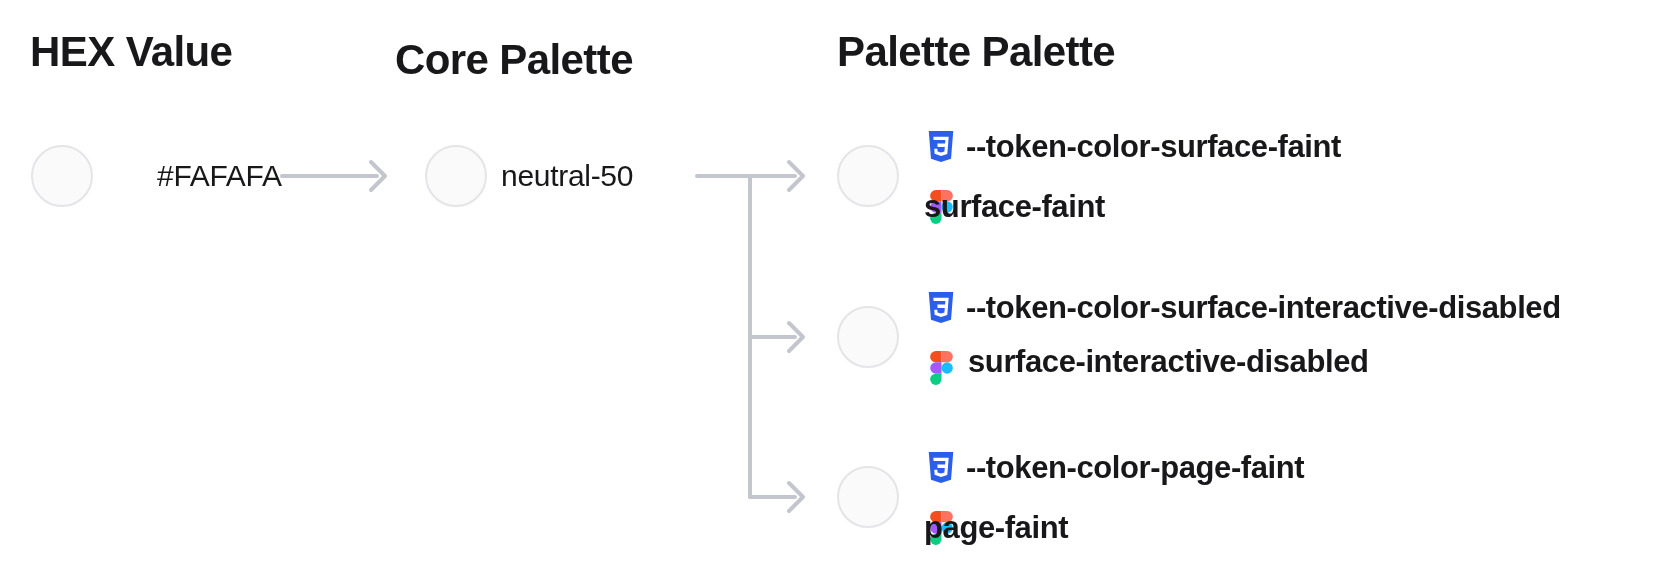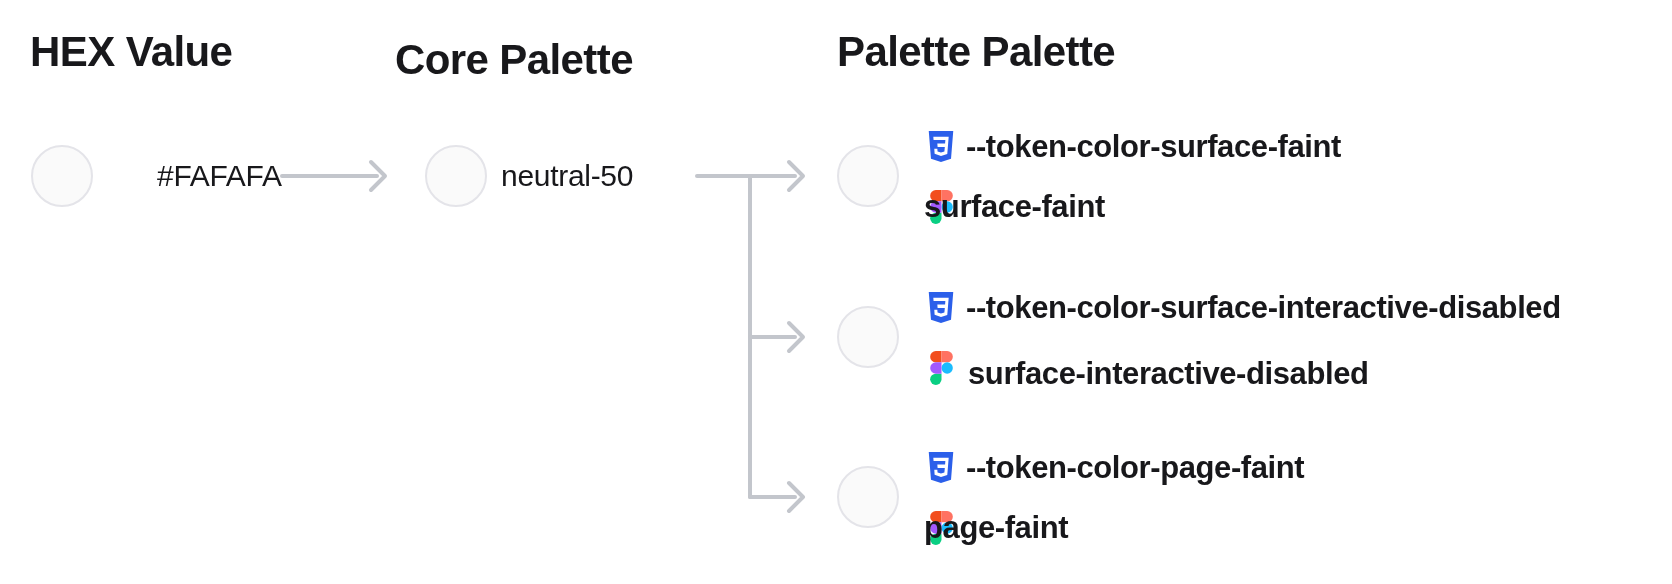--- a/index.html
+++ b/index.html
@@ -83,21 +83,21 @@
     <path fill="var(--css-blue, #2B5FEA)" fill-rule="evenodd" d="M1.5 0h21l-1.91 21.563L11.977 24l-8.565-2.438L1.5 0zm17.09 4.413L5.41 4.41l.213 2.622 10.125.002-.255 2.716h-6.64l.24 2.573h6.182l-.366 3.523-2.91.804-2.956-.81-.188-2.11h-2.61l.29 3.855L12 19.288l5.373-1.53L18.59 4.414z"></path>
   </svg>
   <div class="abs token-label" style="left:966px; top:289px;">--token-color-surface-interactive-disabled</div>
   <svg class="abs icon-box" style="left:930px; top:351px;" width="23" height="34" viewBox="0 0 38 57" aria-hidden="true">
     <path fill="var(--figma-orange, #F24E1E)" d="M19 0H9.5a9.5 9.5 0 1 0 0 19H19V0z"></path>
     <path fill="var(--figma-red, #FF7262)" d="M19 0h9.5a9.5 9.5 0 1 1 0 19H19V0z"></path>
     <path fill="var(--figma-blue, #1ABCFE)" d="M38 28.5a9.5 9.5 0 1 1-19 0 9.5 9.5 0 0 1 19 0z"></path>
     <path fill="var(--figma-green, #0ACF83)" d="M9.5 57A9.5 9.5 0 0 0 19 47.5V38H9.5a9.5 9.5 0 1 0 0 19z"></path>
     <path fill="var(--figma-purple, #A259FF)" d="M19 19H9.5a9.5 9.5 0 1 0 0 19H19V19z"></path>
   </svg>
-  <div class="abs token-label" style="left:968px; top:355px;">surface-interactive-disabled</div>
+  <div class="abs token-label" style="left:968px; top:343px;">surface-interactive-disabled</div>
 </div>
 
 <div>
   <div class="abs swatch" style="left:837px; top:466px;"></div>
   <svg class="abs icon-box" style="left:927px; top:452px;" width="28" height="31" viewBox="0 0 24 24" preserveAspectRatio="none" aria-hidden="true">
     <path fill="var(--css-blue, #2B5FEA)" fill-rule="evenodd" d="M1.5 0h21l-1.91 21.563L11.977 24l-8.565-2.438L1.5 0zm17.09 4.413L5.41 4.41l.213 2.622 10.125.002-.255 2.716h-6.64l.24 2.573h6.182l-.366 3.523-2.91.804-2.956-.81-.188-2.11h-2.61l.29 3.855L12 19.288l5.373-1.53L18.59 4.414z"></path>
   </svg>
   <div class="abs token-label" style="left:966px; top:449px;">--token-color-page-faint</div>
   <svg class="abs icon-box" style="left:930px; top:511px;" width="23" height="34" viewBox="0 0 38 57" aria-hidden="true">
     <path fill="var(--figma-orange, #F24E1E)" d="M19 0H9.5a9.5 9.5 0 1 0 0 19H19V0z"></path>

